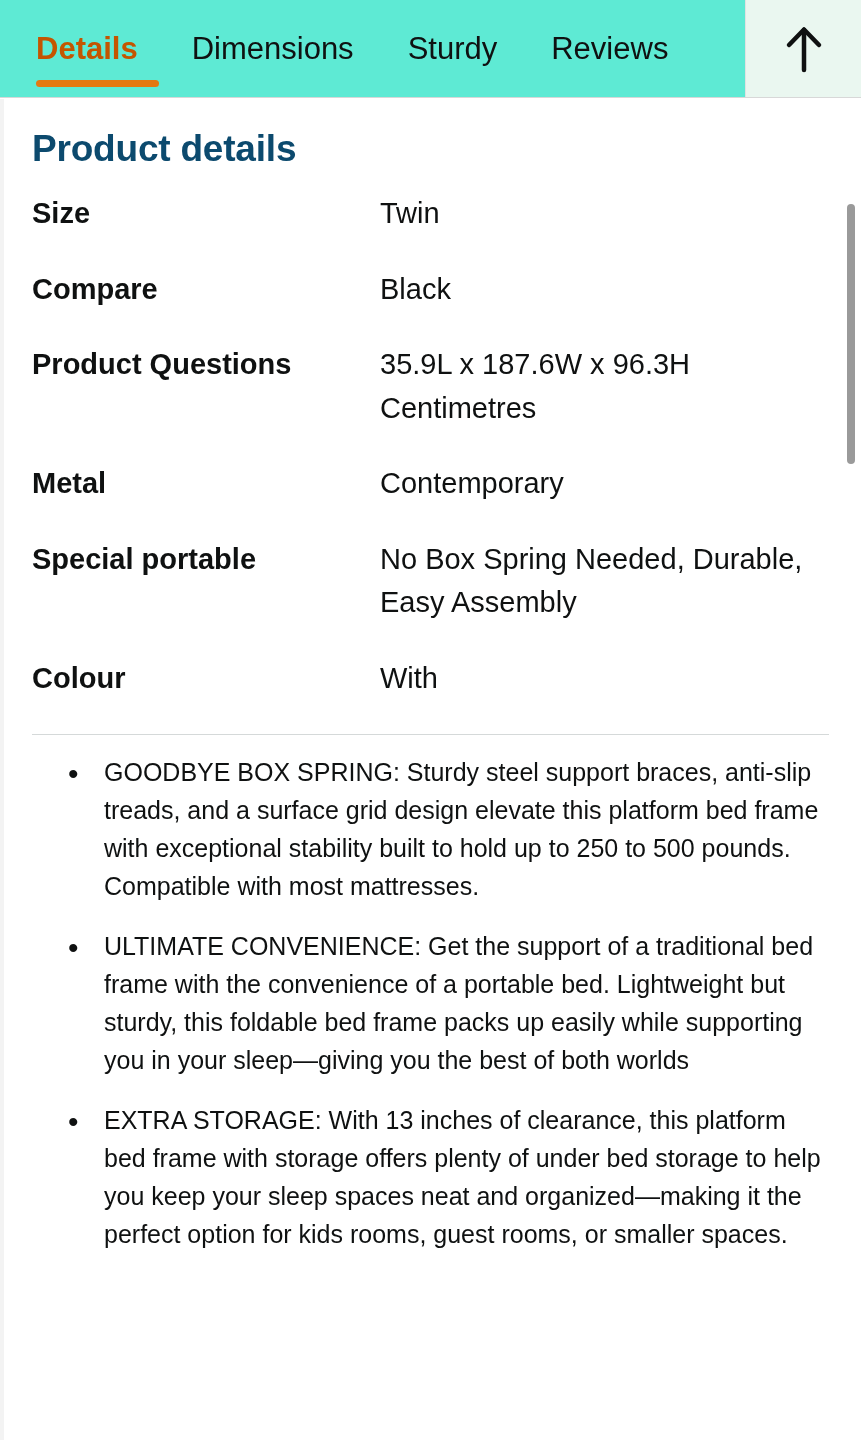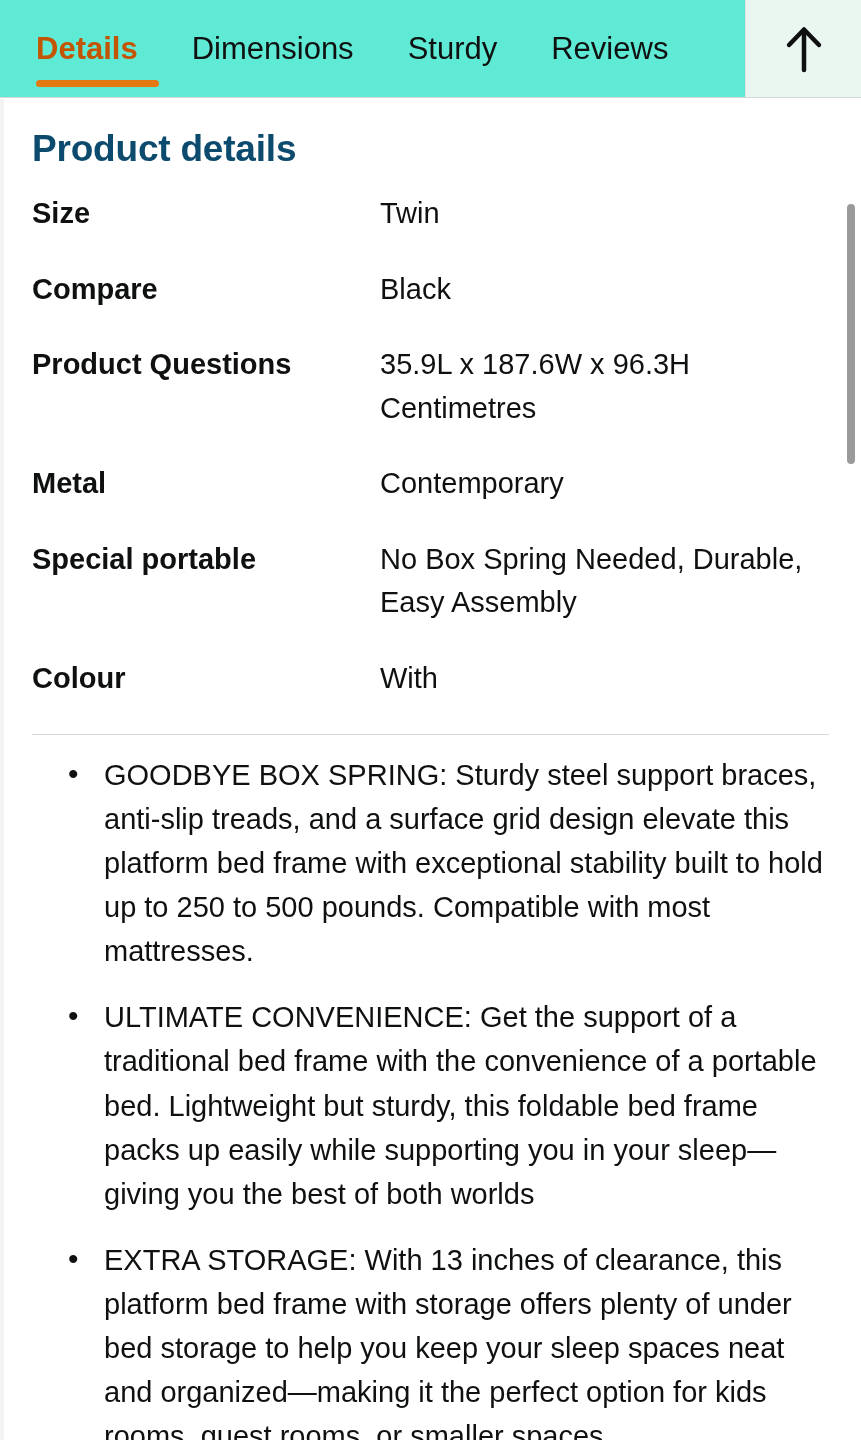--- a/index.html
+++ b/index.html
@@ -109,21 +109,21 @@
     margin: 12px 0 18px 0;
   }
 
   .bullets {
     margin: 0;
     padding: 0 0 0 36px;
     list-style: none;
   }
   .bullets li {
     position: relative;
-    font-size: 29px;
+    font-size: 25px;
     line-height: 1.52;
     color: #0f1111;
     margin-bottom: 22px;
     padding-left: 36px;
   }
   .bullets li::before {
     content: "•";
     position: absolute;
     left: 0;
     top: -2px;

